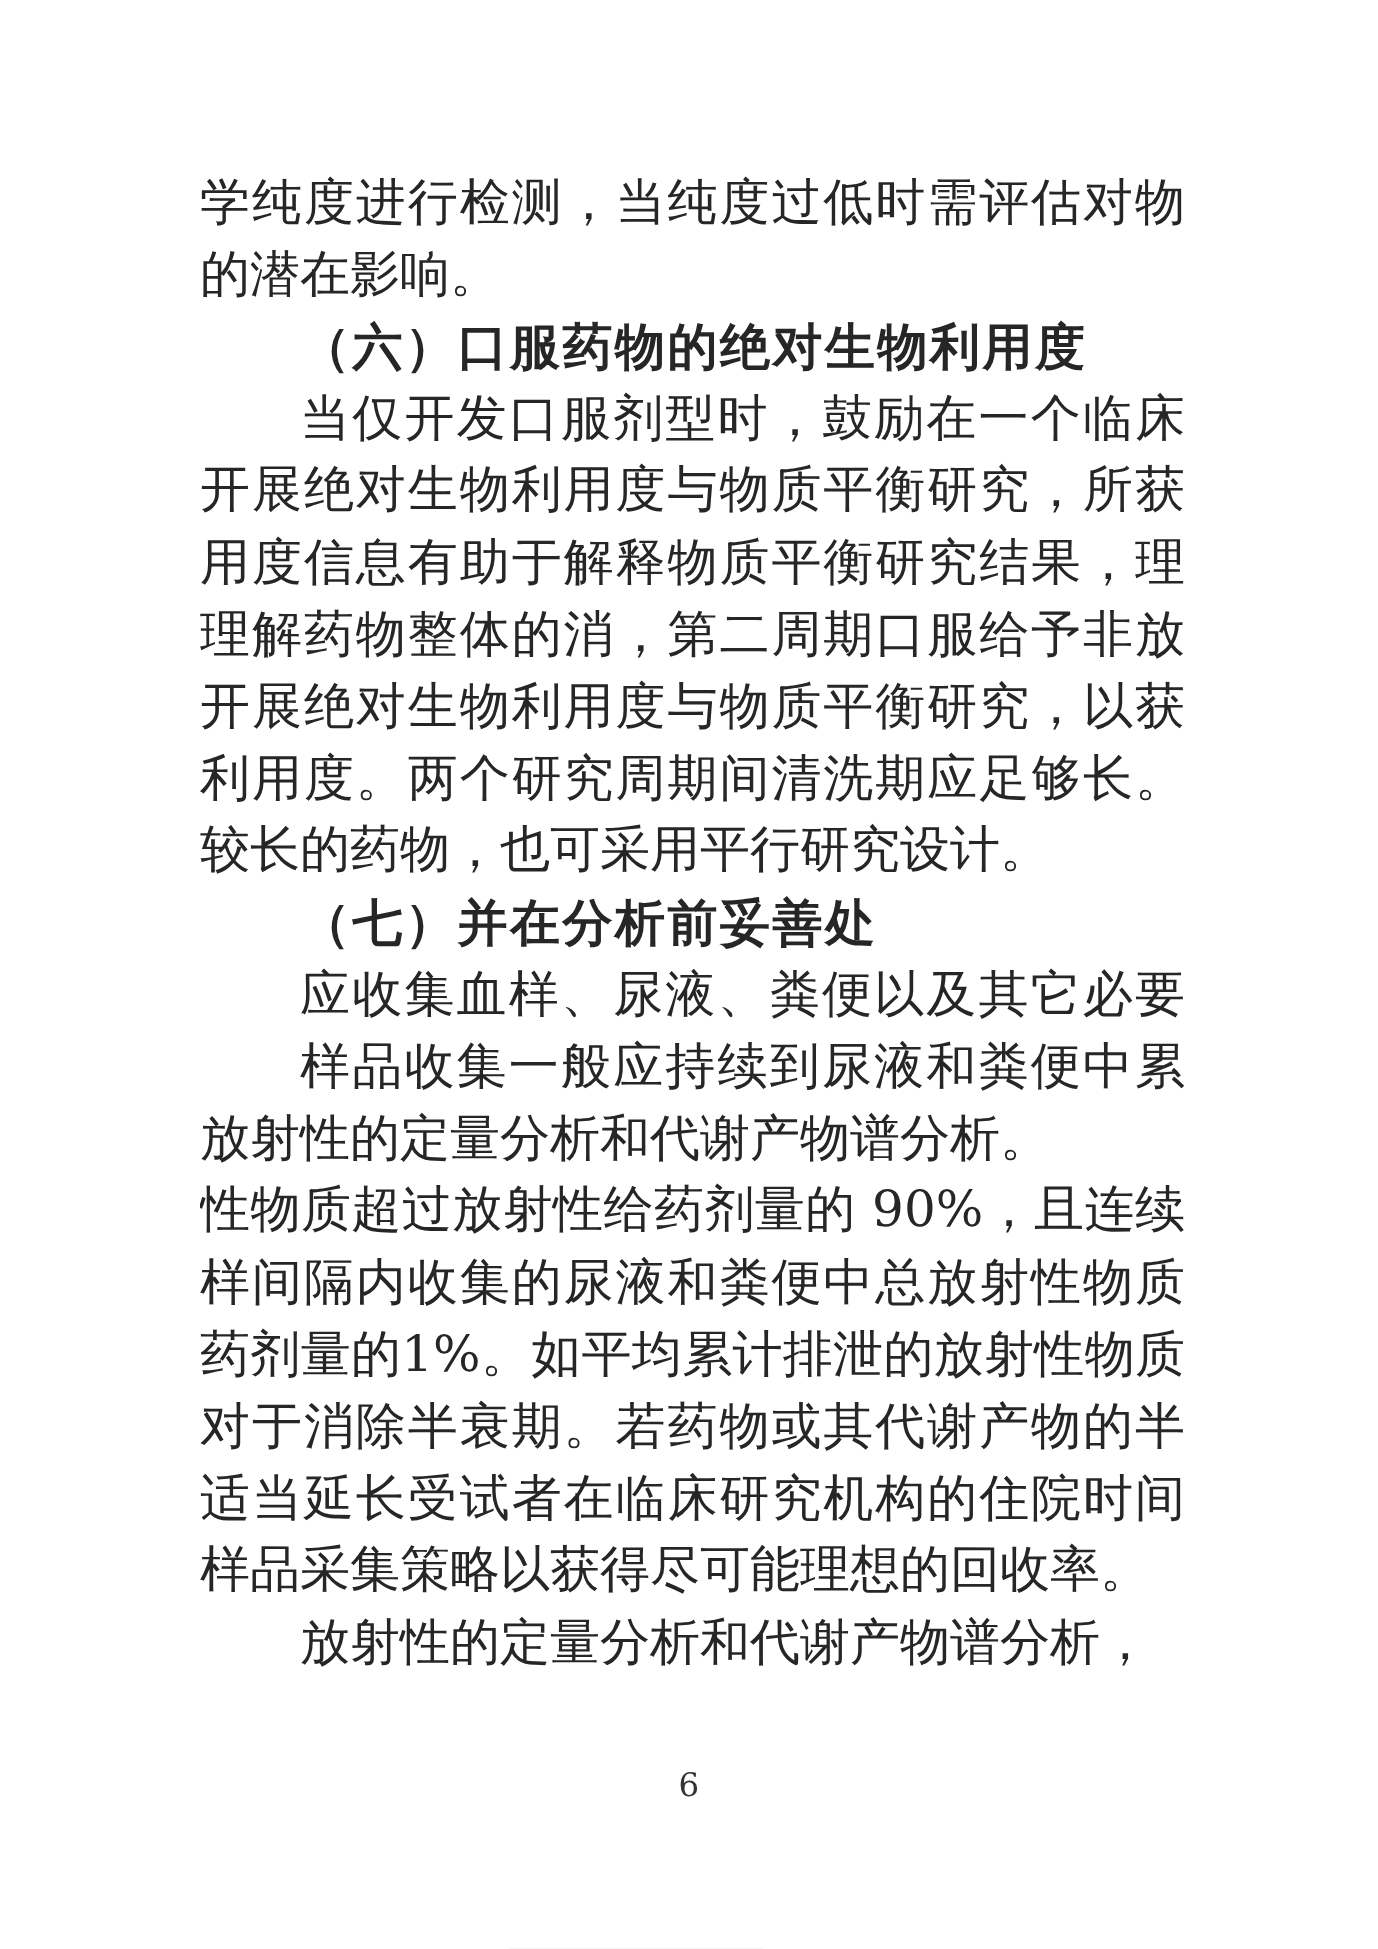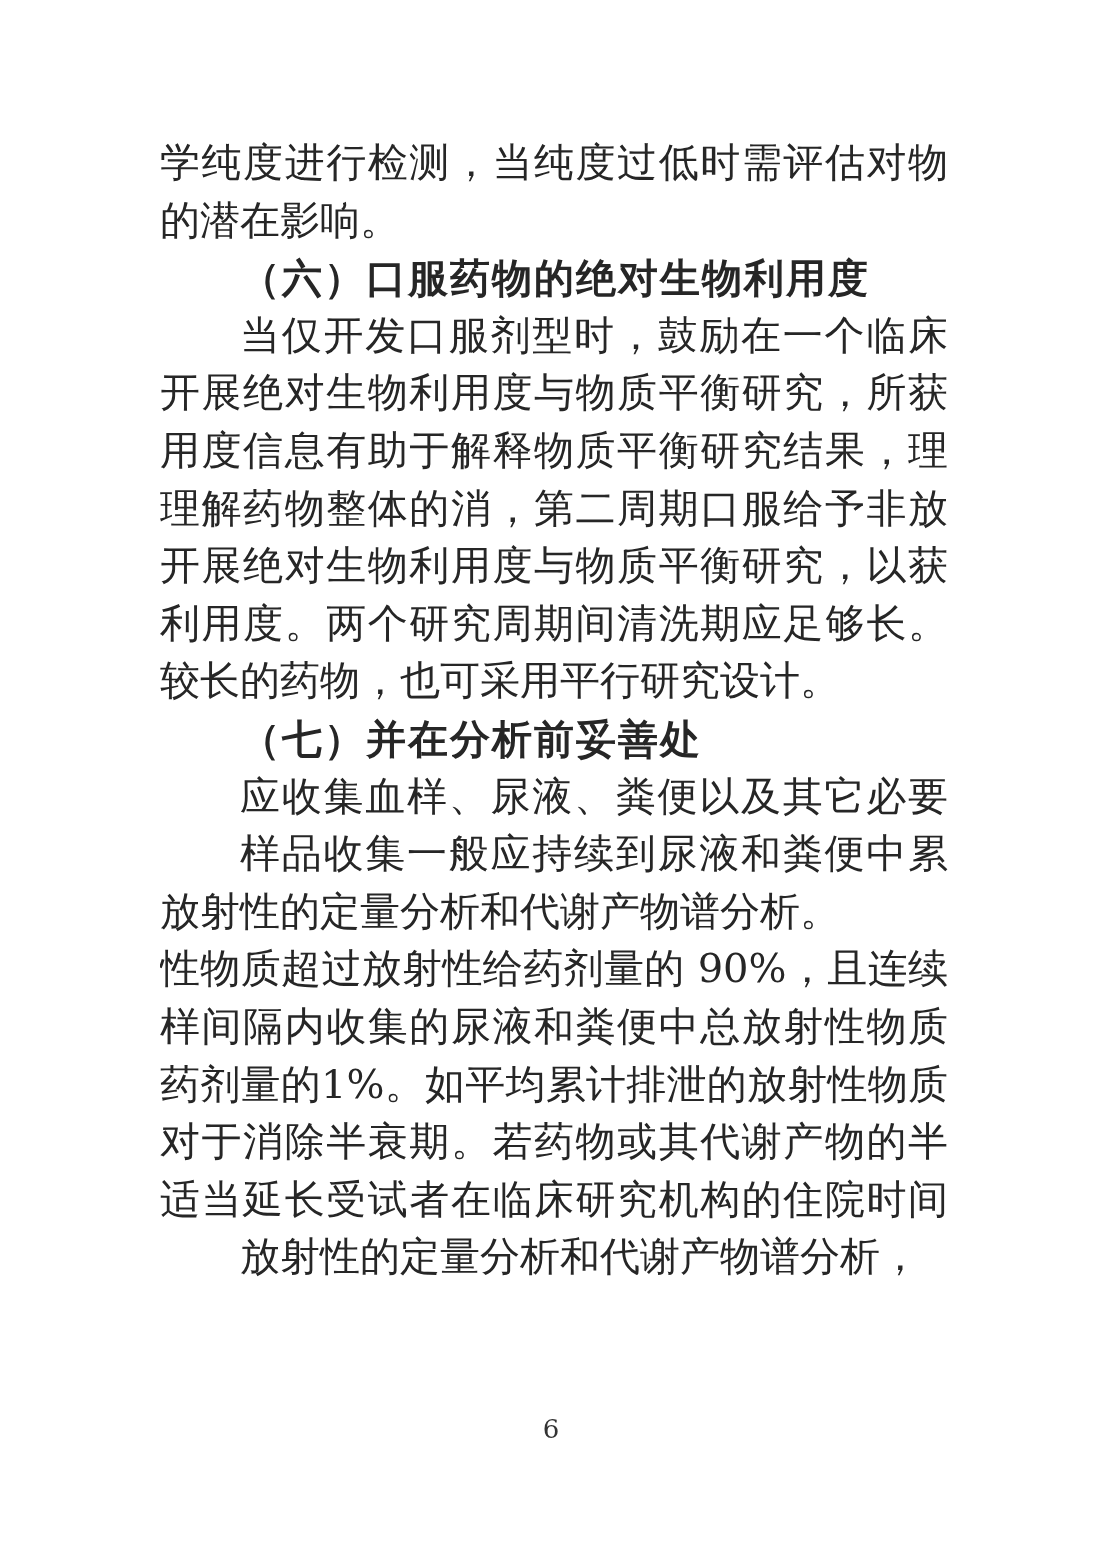--- a/index.html
+++ b/index.html
@@ -69,16 +69,17 @@
       <div class="line">较长的药物，也可采用平行研究设计。</div>
       <div class="line heading indent">（七）并在分析前妥善处</div>
       <div class="line indent full">应收集血样、尿液、粪便以及其它必要的基质，用于总</div>
       <div class="line indent full">样品收集一般应持续到尿液和粪便中累计排泄的放射</div>
       <div class="line">放射性的定量分析和代谢产物谱分析。</div>
       <div class="line full">性物质超过放射性给药剂量的 90%，且连续两个 24 小时采</div>
       <div class="line full">样间隔内收集的尿液和粪便中总放射性物质低于放射性给</div>
       <div class="line full">药剂量的1%。如平均累计排泄的放射性物质未能达到90%，</div>
       <div class="line full">对于消除半衰期。若药物或其代谢产物的半衰期较长，可</div>
       <div class="line full">适当延长受试者在临床研究机构的住院时间或者合理调整</div>
+      <div class="line">样品采集策略以获得尽可能理想的回收率。</div>
       <div class="line indent">放射性的定量分析和代谢产物谱分析，并在分析前妥善处</div>
     </div>
   <div class="page-num">6</div>
 </div>
 
 </body></html>

